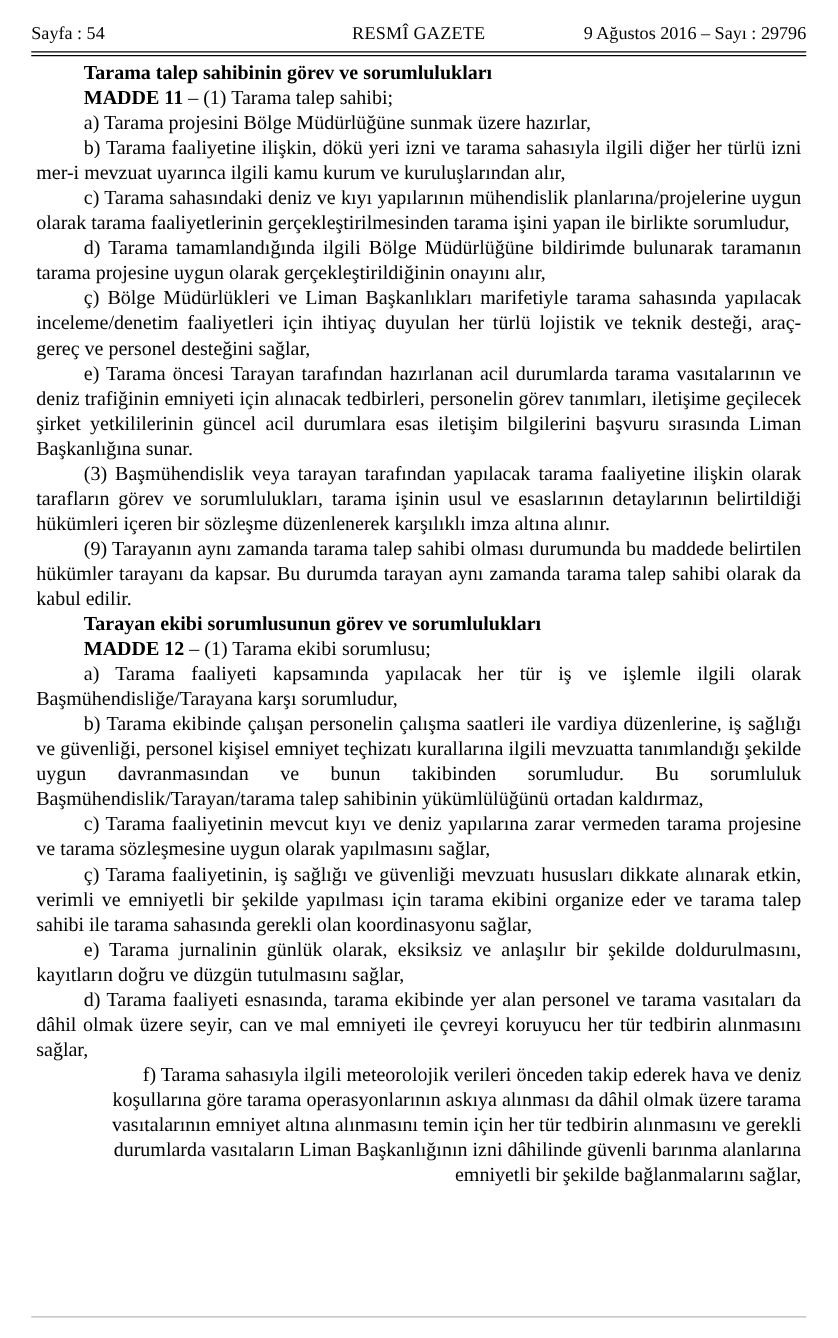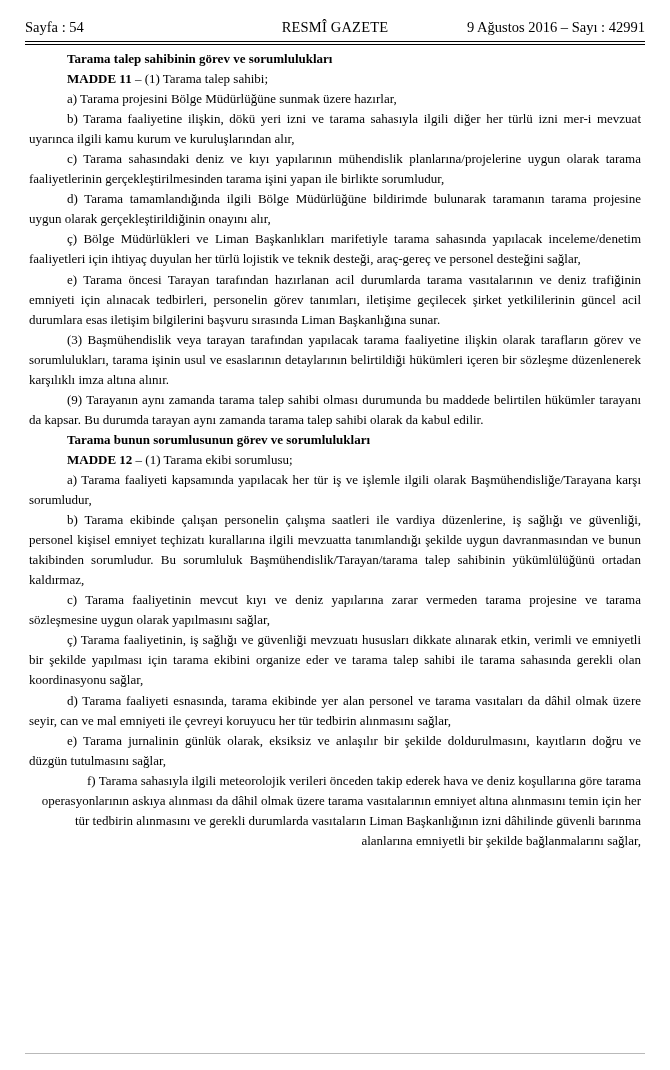--- a/index.html
+++ b/index.html
@@ -61,21 +61,21 @@
     height: 0;
     border-top: 1px solid #b9b9b9;
   }
 
   
   .column {
     position: absolute;
     left: 29px;
     top: 49px;
     width: 612px;
-    font-size: 13px;
+    font-size: 16px;
     line-height: 20.05px;
     text-align: justify;
     text-justify: inter-word;
     hyphens: manual;
   }
 
   .para {
     margin: 0;
     text-indent: 38px;
     text-align: justify;
@@ -97,47 +97,47 @@
   .madde .mk { font-weight: bold; }
 </style>
 </head>
 <body>
 
 <div class="page">
 
   <div class="runhead">
     <span class="rh-left">Sayfa : 54</span>
     <span class="rh-center">RESMÎ GAZETE</span>
-    <span class="rh-right">9 Ağustos 2016 – Sayı : 42991</span>
+    <span class="rh-right">9 Ağustos 2016 – Sayı : 29796</span>
   </div>
   <div class="rule-double"></div>
 
   <div class="column">
 
     <p class="heading">Tarama talep sahibinin görev ve sorumlulukları</p>
 
     <p class="madde"><span class="mk">MADDE 11</span><span> – (1) Tarama talep sahibi;</span></p>
 
     <p class="para">a) Tarama projesini Bölge Müdürlüğüne sunmak üzere hazırlar,</p>
     <p class="para">b) Tarama faaliyetine ilişkin, dökü yeri izni ve tarama sahasıyla ilgili diğer her türlü izni mer-i mevzuat uyarınca ilgili kamu kurum ve kuruluşlarından alır,</p>
     <p class="para">c) Tarama sahasındaki deniz ve kıyı yapılarının mühendislik planlarına/projelerine uygun olarak tarama faaliyetlerinin gerçekleştirilmesinden tarama işini yapan ile birlikte sorumludur,</p>
     <p class="para">d) Tarama tamamlandığında ilgili Bölge Müdürlüğüne bildirimde bulunarak taramanın tarama projesine uygun olarak gerçekleştirildiğinin onayını alır,</p>
     <p class="para">ç) Bölge Müdürlükleri ve Liman Başkanlıkları marifetiyle tarama sahasında yapılacak inceleme/denetim faaliyetleri için ihtiyaç duyulan her türlü lojistik ve teknik desteği, araç-gereç ve personel desteğini sağlar,</p>
     <p class="para">e) Tarama öncesi Tarayan tarafından hazırlanan acil durumlarda tarama vasıtalarının ve deniz trafiğinin emniyeti için alınacak tedbirleri, personelin görev tanımları, iletişime geçilecek şirket yetkililerinin güncel acil durumlara esas iletişim bilgilerini başvuru sırasında Liman Başkanlığına sunar.</p>
     <p class="para">(3) Başmühendislik veya tarayan tarafından yapılacak tarama faaliyetine ilişkin olarak tarafların görev ve sorumlulukları, tarama işinin usul ve esaslarının detaylarının belirtildiği hükümleri içeren bir sözleşme düzenlenerek karşılıklı imza altına alınır.</p>
     <p class="para">(9) Tarayanın aynı zamanda tarama talep sahibi olması durumunda bu maddede belirtilen hükümler tarayanı da kapsar. Bu durumda tarayan aynı zamanda tarama talep sahibi olarak da kabul edilir.</p>
 
-    <p class="heading">Tarama bunun sorumlusunun görev ve sorumlulukları</p>
+    <p class="heading">Tarayan ekibi sorumlusunun görev ve sorumlulukları</p>
 
     <p class="madde"><span class="mk">MADDE 12</span><span> – (1) Tarama ekibi sorumlusu;</span></p>
 
     <p class="para">a) Tarama faaliyeti kapsamında yapılacak her tür iş ve işlemle ilgili olarak Başmühendisliğe/Tarayana karşı sorumludur,</p>
     <p class="para">b) Tarama ekibinde çalışan personelin çalışma saatleri ile vardiya düzenlerine, iş sağlığı ve güvenliği, personel kişisel emniyet teçhizatı kurallarına ilgili mevzuatta tanımlandığı şekilde uygun davranmasından ve bunun takibinden sorumludur. Bu sorumluluk Başmühendislik/Tarayan/tarama talep sahibinin yükümlülüğünü ortadan kaldırmaz,</p>
     <p class="para">c) Tarama faaliyetinin mevcut kıyı ve deniz yapılarına zarar vermeden tarama projesine ve tarama sözleşmesine uygun olarak yapılmasını sağlar,</p>
     <p class="para">ç) Tarama faaliyetinin, iş sağlığı ve güvenliği mevzuatı hususları dikkate alınarak etkin, verimli ve emniyetli bir şekilde yapılması için tarama ekibini organize eder ve tarama talep sahibi ile tarama sahasında gerekli olan koordinasyonu sağlar,</p>
+    <p class="para">e) Tarama jurnalinin günlük olarak, eksiksiz ve anlaşılır bir şekilde doldurulmasını, kayıtların doğru ve düzgün tutulmasını sağlar,</p>
     <p class="para">d) Tarama faaliyeti esnasında, tarama ekibinde yer alan personel ve tarama vasıtaları da dâhil olmak üzere seyir, can ve mal emniyeti ile çevreyi koruyucu her tür tedbirin alınmasını sağlar,</p>
-    <p class="para">e) Tarama jurnalinin günlük olarak, eksiksiz ve anlaşılır bir şekilde doldurulmasını, kayıtların doğru ve düzgün tutulmasını sağlar,</p>
     <p class="para">f) Tarama sahasıyla ilgili meteorolojik verileri önceden takip ederek hava ve deniz koşullarına göre tarama operasyonlarının askıya alınması da dâhil olmak üzere tarama vasıtalarının emniyet altına alınmasını temin için her tür tedbirin alınmasını ve gerekli durumlarda vasıtaların Liman Başkanlığının izni dâhilinde güvenli barınma alanlarına emniyetli bir şekilde bağlanmalarını sağlar,</p>
 
   </div>
 
   <div class="rule-bottom"></div>
 </div>
 
 </body></html>

